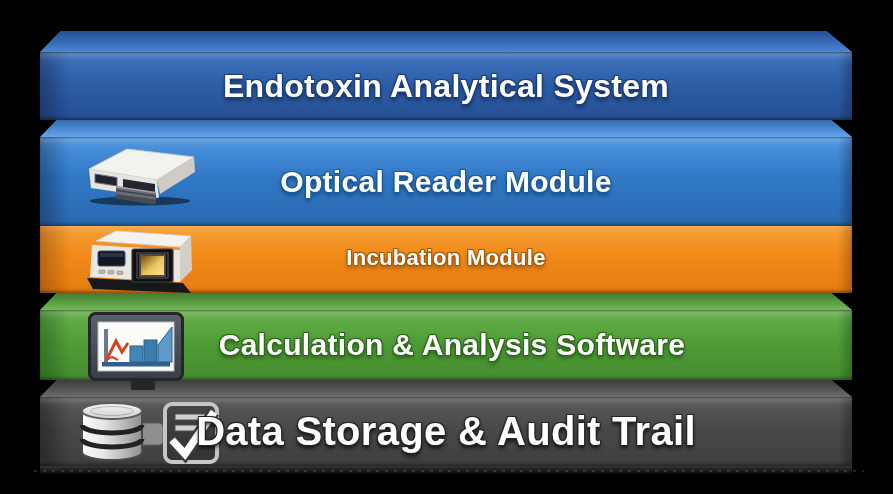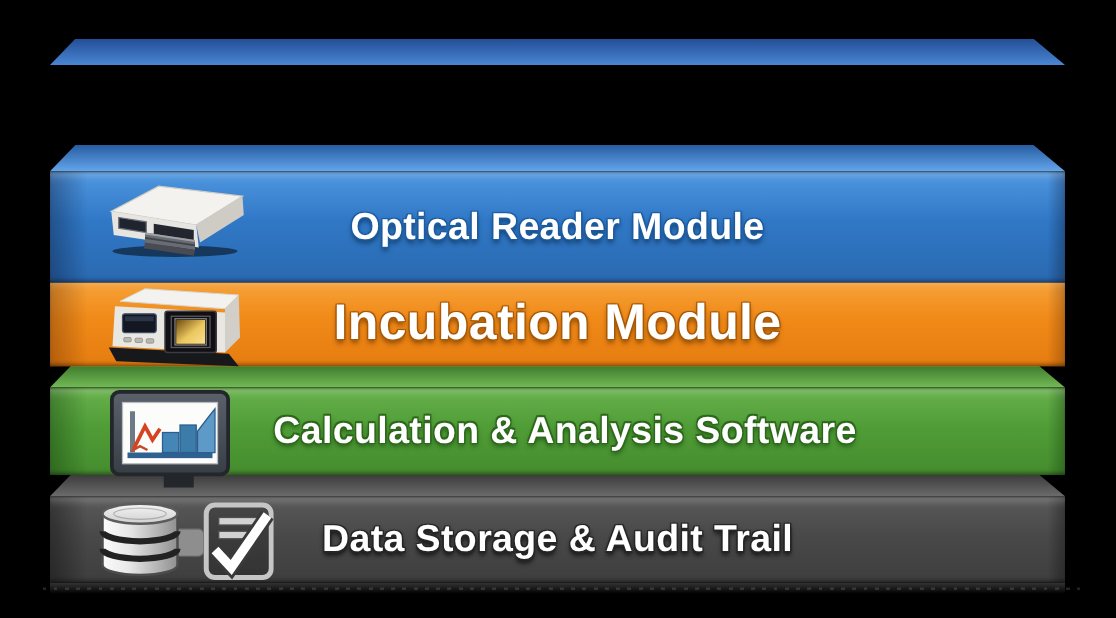--- a/index.html
+++ b/index.html
@@ -43,41 +43,41 @@
   #bar2 .label{font-size:30px;
     text-shadow:0 0 2px #1d5c9e,1px 1px 0 #1d5c9e,-1px 1px 0 #1d5c9e,
                 1px -1px 0 #1d5c9e,-1px -1px 0 #1d5c9e,0 3px 4px rgba(10,50,90,.8);}
   
   #bar3{top:202px;height:91px;z-index:30;}
   #bar3 .face-top{background:linear-gradient(180deg,#b26a10,#f9ab45);}
   #bar3 .face-front{height:70px;
     background:linear-gradient(90deg,rgba(60,20,0,.30),rgba(0,0,0,0) 30px),
                linear-gradient(270deg,rgba(60,20,0,.28),rgba(0,0,0,0) 14px),
                linear-gradient(180deg,#f7a43c,#f08a18 45%,#e57c10);}
-  #bar3 .label{font-size:40px;
+  #bar3 .label{font-size:22px;
     text-shadow:0 0 2px #a85a08,1px 1px 0 #a85a08,-1px 1px 0 #a85a08,
                 1px -1px 0 #a85a08,-1px -1px 0 #a85a08,0 3px 4px rgba(120,60,0,.8);}
   
   #bar4{top:289px;height:91px;z-index:20;}
   #bar4 .face-top{background:linear-gradient(180deg,#346d26,#72ba55);}
   #bar4 .face-front{height:70px;
     background:linear-gradient(90deg,rgba(0,30,0,.32),rgba(0,0,0,0) 30px),
                linear-gradient(270deg,rgba(0,30,0,.30),rgba(0,0,0,0) 14px),
                linear-gradient(180deg,#68b24c,#509d37 45%,#458c2e);}
   #bar4 .label{font-size:30px;
     text-shadow:0 0 2px #2e681c,1px 1px 0 #2e681c,-1px 1px 0 #2e681c,
                 1px -1px 0 #2e681c,-1px -1px 0 #2e681c,0 3px 4px rgba(20,70,10,.8);padding-left:12px;}
   
   #bar5{top:376px;height:90px;z-index:10;}
   #bar5 .face-top{background:linear-gradient(180deg,#313131,#6b6b6b);}
   #bar5 .face-front{height:69px;
     background:linear-gradient(90deg,rgba(0,0,0,.38),rgba(0,0,0,0) 30px),
                linear-gradient(270deg,rgba(0,0,0,.34),rgba(0,0,0,0) 14px),
                linear-gradient(180deg,#5a5a5a,#494949 45%,#3e3e3e);}
-  #bar5 .label{font-size:30px;
+  #bar5 .label{font-size:40px;
     text-shadow:0 0 2px #262626,1px 1px 0 #262626,-1px 1px 0 #262626,
                 1px -1px 0 #262626,-1px -1px 0 #262626,0 3px 4px rgba(0,0,0,.85);}
 
   .icon{position:absolute;}
   #icon-reader{left:44px;top:7px;}
   #icon-incubator{left:45px;top:5px;}
   #icon-monitor{left:48px;top:2px;z-index:5;}
   #icon-storage{left:39px;top:4px;}
 
   #under-shadow{
@@ -89,20 +89,23 @@
     background:repeating-linear-gradient(90deg,rgba(130,130,130,.5) 0 3px,rgba(0,0,0,0) 3px 9px);
   }
 </style>
 </head>
 <body>
 
 <div id="stage">
 
   <div class="bar" id="bar1">
     <div class="face-top"></div>
+    <div class="face-front">
+      <span class="label">Endotoxin Analytical System</span>
+    </div>
   </div>
 
   <div class="bar" id="bar2">
     <div class="face-top"></div>
     <div class="face-front">
       <svg class="icon" id="icon-reader" width="116" height="62" viewBox="0 0 116 62">
         <ellipse cx="56" cy="57" rx="50" ry="4.5" fill="rgba(0,0,0,0.5)"></ellipse>
         <polygon points="5,25 43,5 110,13 73,36" fill="#f3f2ee" stroke="#cfccc5" stroke-width="1"></polygon>
         <polygon points="73,36 110,13 111,28 76,50" fill="#cfccc6"></polygon>
         <polygon points="5,25 73,36 75,54 7,44" fill="#e7e5e0"></polygon>

